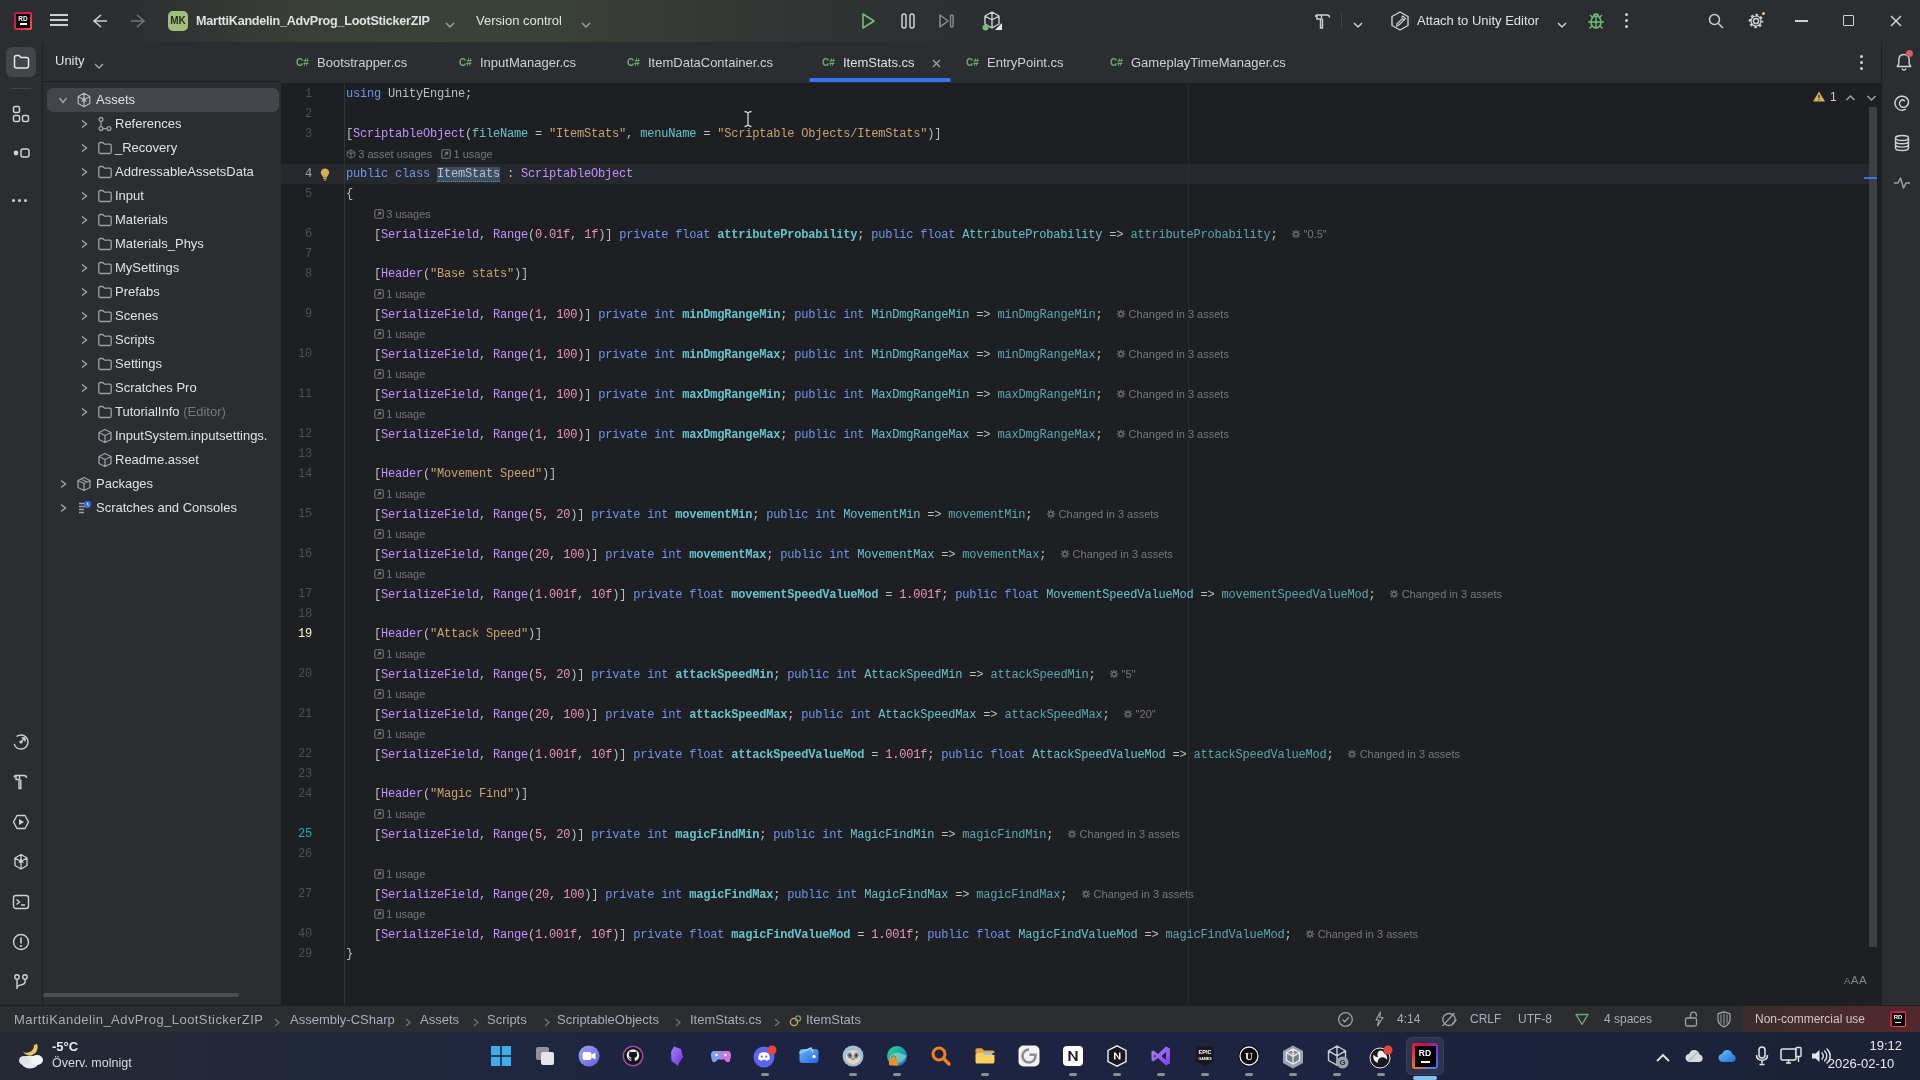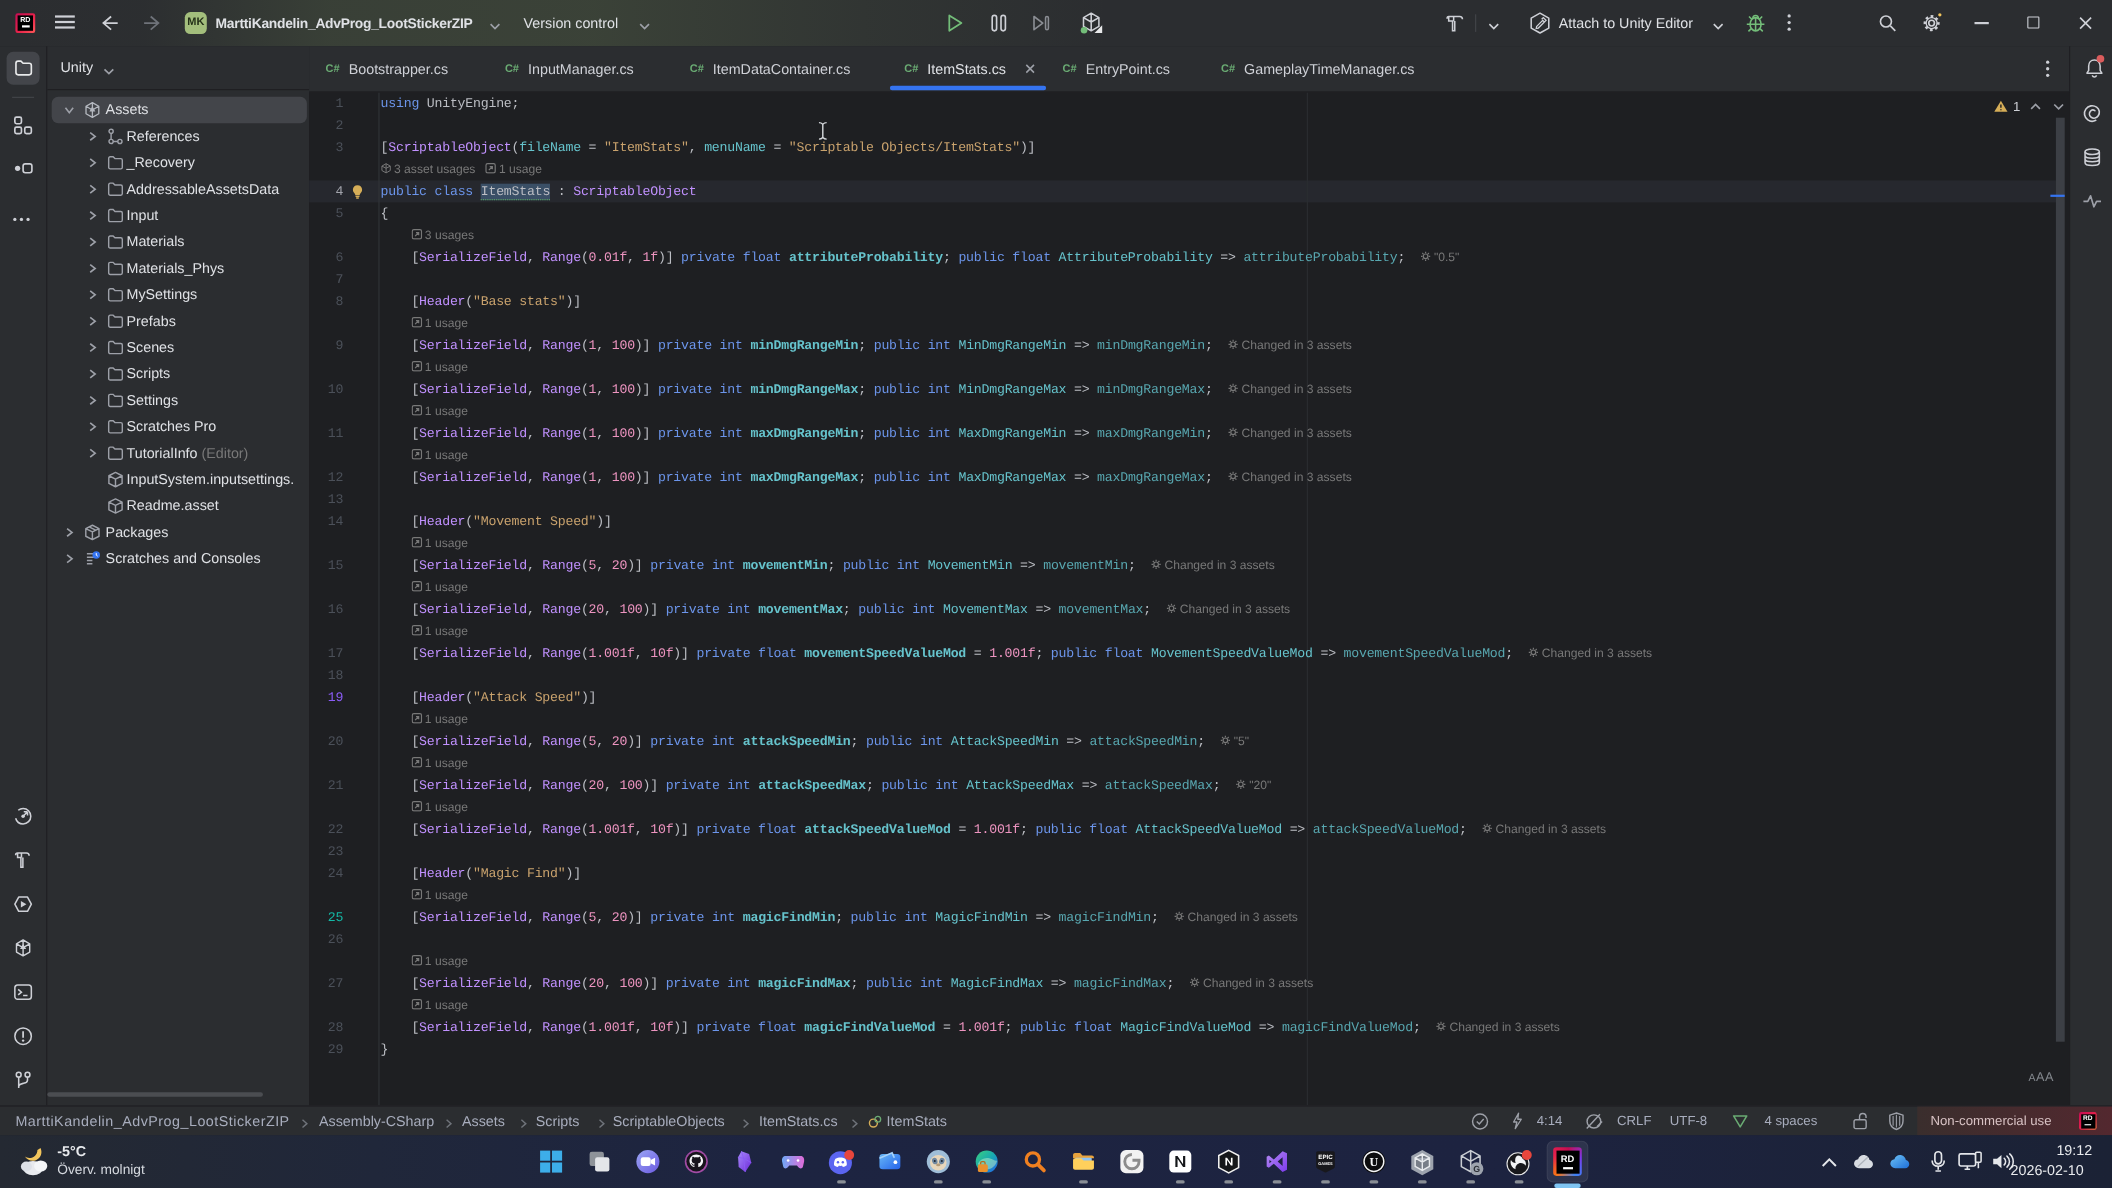--- a/index.html
+++ b/index.html
@@ -537,21 +537,21 @@
 <div class="code">    [<span class="cn">SerializeField</span>, <span class="cn">Range</span>(<span class="nu">1.001f</span>, <span class="nu">10f</span>)] <span class="kw">private</span> <span class="kw">float</span> <span class="fd">movementSpeedValueMod</span> = <span class="nu">1.001f</span>; <span class="kw">public</span> <span class="kw">float</span> <span class="pr">MovementSpeedValueMod</span> =&gt; <span class="us">movementSpeedValueMod</span>;  <span class="hint"><svg width="10" height="10" viewBox="0 0 10 10" style="vertical-align:-1px">
               <circle cx="5" cy="5" r="2.1" stroke="#787878" stroke-width="1.1" fill="none"></circle>
               <path d="M5 0.8 V2.2 M5 7.8 V9.2 M0.8 5 H2.2 M7.8 5 H9.2 M2 2 L3 3 M7 7 L8 8 M8 2 L7 3 M3 7 L2 8" stroke="#787878" stroke-width="1.1"></path>
             </svg> Changed in 3 assets</span></div>
 </div>
 <div class="cl-row" style="top:520px">
 <div class="gut" style="color:#4B5059">18</div>
 <div class="code"></div>
 </div>
 <div class="cl-row" style="top:540px">
-<div class="gut" style="color:#8b5cf6">19</div>
+<div class="gut" style="color:#fef9c3">19</div>
 <div class="code">    [<span class="cn">Header</span>(<span class="st">"Attack Speed"</span>)]</div>
 </div>
 <div class="cl-row" style="top:560px">
 <div class="code" style="left:93px"><span class="hint"><svg width="10" height="10" viewBox="0 0 10 10" style="vertical-align:-1px">
               <rect x="0.8" y="0.8" width="8.4" height="8.4" rx="1.5" stroke="#787878" stroke-width="1.1" fill="none"></rect>
               <path d="M3.4 6.6 L6.6 3.4 M4.2 3.4 H6.6 V5.8" stroke="#787878" stroke-width="1.1" fill="none"></path>
             </svg> 1 usage</span></div>
 </div>
 <div class="cl-row" style="top:580px">
 <div class="gut" style="color:#4B5059">20</div>
@@ -624,21 +624,21 @@
               <path d="M5 0.8 V2.2 M5 7.8 V9.2 M0.8 5 H2.2 M7.8 5 H9.2 M2 2 L3 3 M7 7 L8 8 M8 2 L7 3 M3 7 L2 8" stroke="#787878" stroke-width="1.1"></path>
             </svg> Changed in 3 assets</span></div>
 </div>
 <div class="cl-row" style="top:820px">
 <div class="code" style="left:93px"><span class="hint"><svg width="10" height="10" viewBox="0 0 10 10" style="vertical-align:-1px">
               <rect x="0.8" y="0.8" width="8.4" height="8.4" rx="1.5" stroke="#787878" stroke-width="1.1" fill="none"></rect>
               <path d="M3.4 6.6 L6.6 3.4 M4.2 3.4 H6.6 V5.8" stroke="#787878" stroke-width="1.1" fill="none"></path>
             </svg> 1 usage</span></div>
 </div>
 <div class="cl-row" style="top:840px">
-<div class="gut" style="color:#4B5059">28</div>
+<div class="gut" style="color:#4B5059">40</div>
 <div class="code">    [<span class="cn">SerializeField</span>, <span class="cn">Range</span>(<span class="nu">1.001f</span>, <span class="nu">10f</span>)] <span class="kw">private</span> <span class="kw">float</span> <span class="fd">magicFindValueMod</span> = <span class="nu">1.001f</span>; <span class="kw">public</span> <span class="kw">float</span> <span class="pr">MagicFindValueMod</span> =&gt; <span class="us">magicFindValueMod</span>;  <span class="hint"><svg width="10" height="10" viewBox="0 0 10 10" style="vertical-align:-1px">
               <circle cx="5" cy="5" r="2.1" stroke="#787878" stroke-width="1.1" fill="none"></circle>
               <path d="M5 0.8 V2.2 M5 7.8 V9.2 M0.8 5 H2.2 M7.8 5 H9.2 M2 2 L3 3 M7 7 L8 8 M8 2 L7 3 M3 7 L2 8" stroke="#787878" stroke-width="1.1"></path>
             </svg> Changed in 3 assets</span></div>
 </div>
 <div class="cl-row" style="top:860px">
 <div class="gut" style="color:#4B5059">29</div>
 <div class="code">}</div>
 </div>
 <div class="abs" style="left:1531px;top:4px;width:130px;height:18px">

